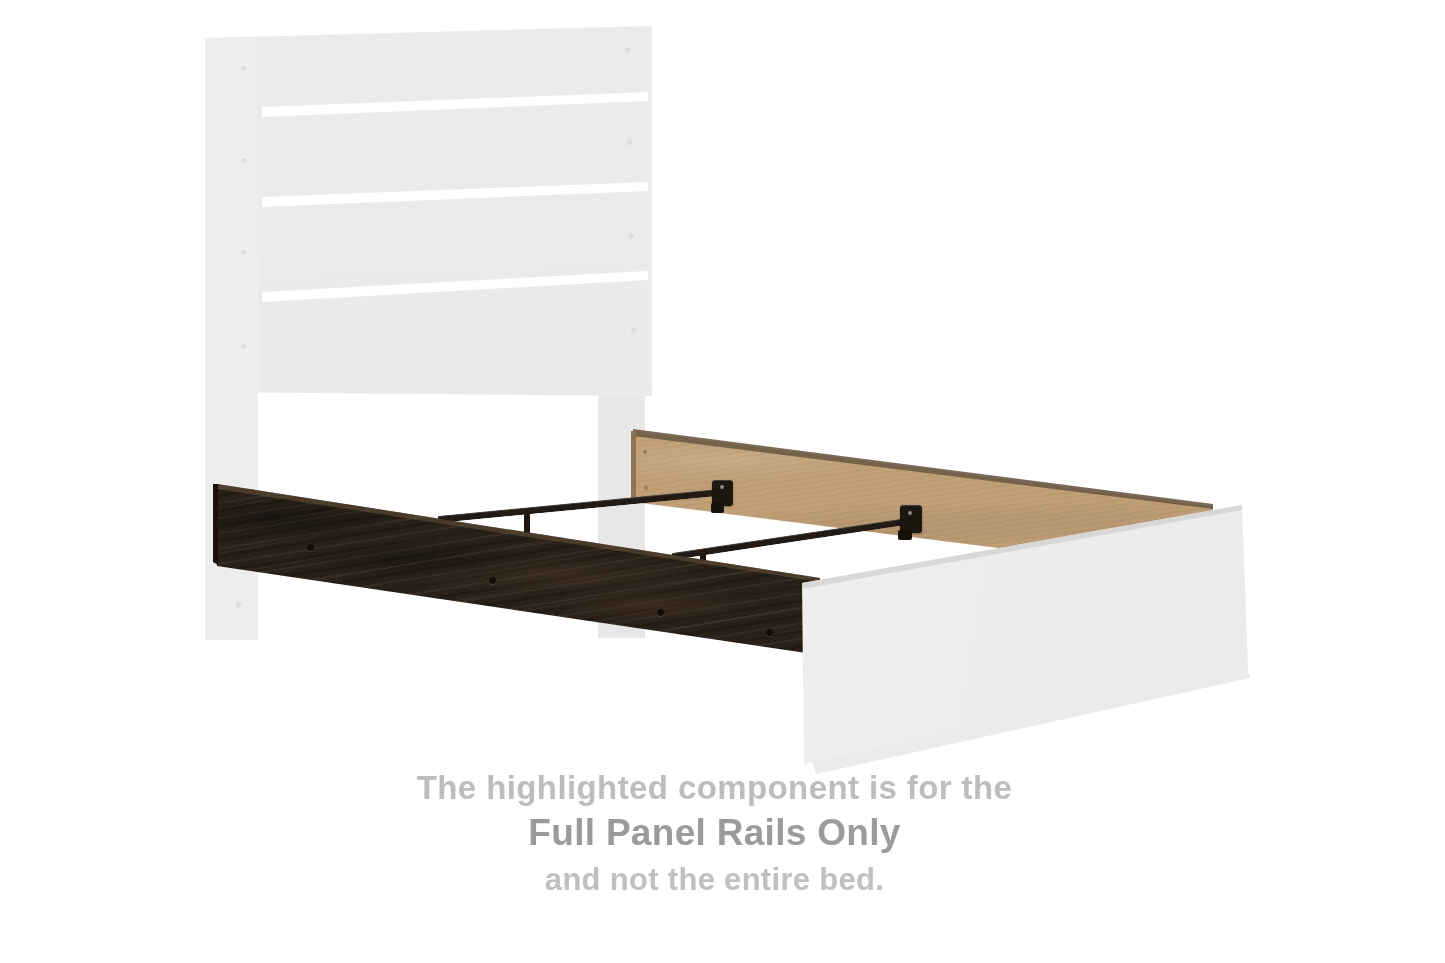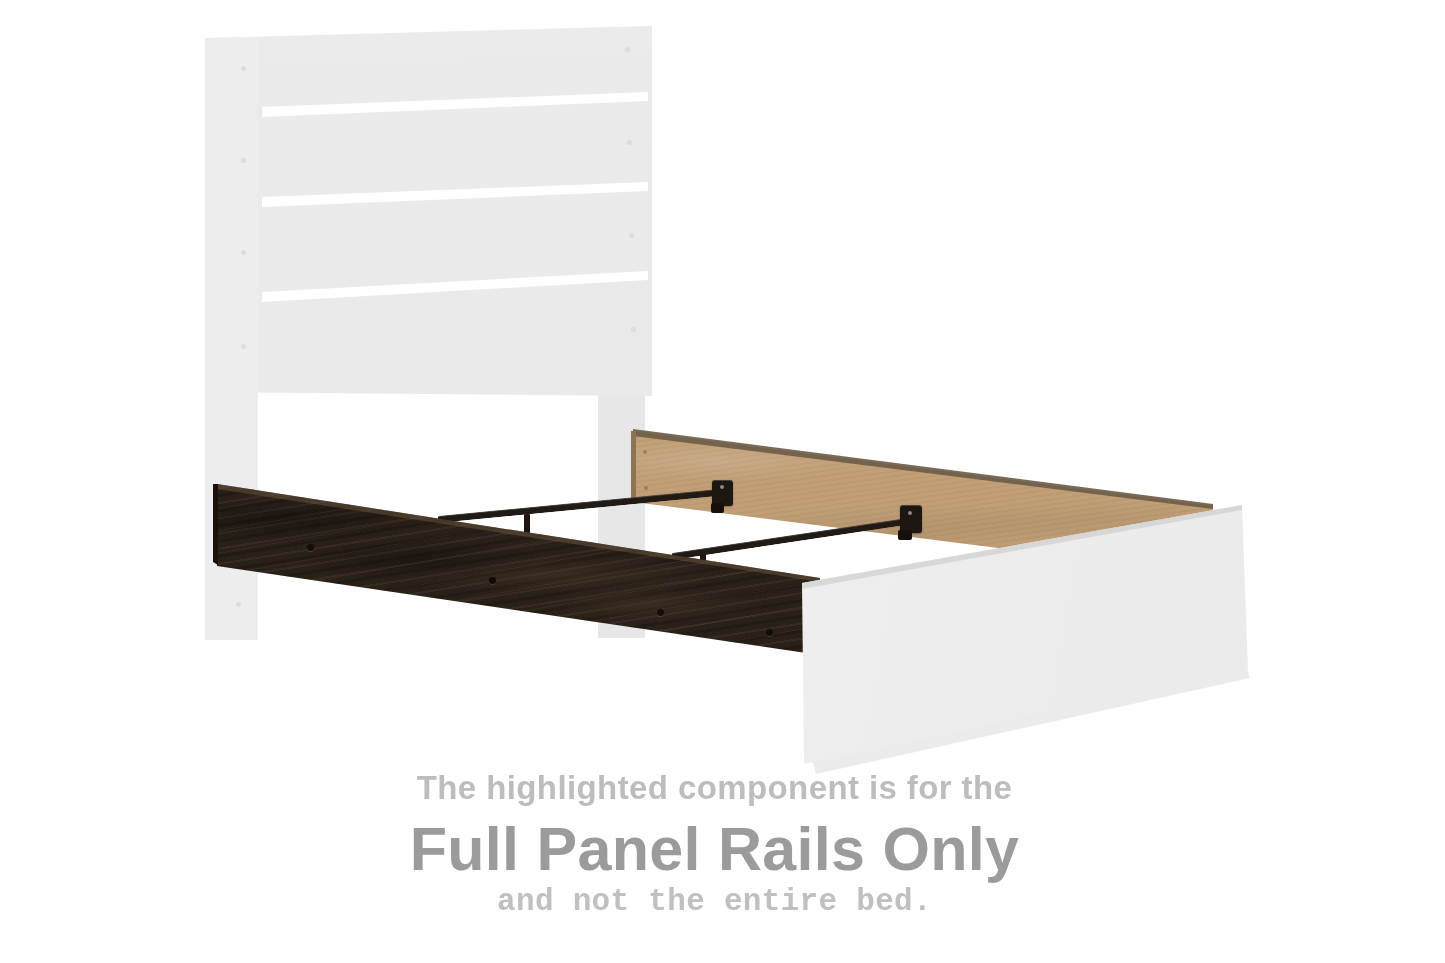--- a/index.html
+++ b/index.html
@@ -89,22 +89,22 @@
   .fb-shadow{background:rgba(0,0,0,.08);filter:blur(5px);
     clip-path:polygon(812px 760px,1247px 668px,1250px 678px,816px 774px);}
   .footboard{background:linear-gradient(100deg,#f1f1f2 0%,#eeeeef 55%,#e9e9eb 100%);
     clip-path:polygon(802px 583px,1242px 505px,1248px 669px,804px 764px);}
   .fb-top-line{background:rgba(213,213,213,.9);
     clip-path:polygon(802px 583px,1242px 505px,1242px 510px,802px 589px);}
 
   
   .caption{position:absolute;left:0;right:16px;top:769px;text-align:center;font-weight:700;}
   .cap1{font-size:33px;line-height:38px;letter-spacing:.4px;color:var(--caption-secondary);}
-  .cap2{font-size:61px;line-height:52px;margin-top:16px;letter-spacing:.3px;color:var(--caption-primary);}
-  .cap3{font-size:31px;line-height:36px;margin-top:9px;letter-spacing:.3px;color:var(--caption-tertiary);font-family:Liberation Mono, monospace;}
+  .cap2{font-size:37px;line-height:52px;margin-top:0;letter-spacing:.3px;color:var(--caption-primary);}
+  .cap3{font-size:31px;line-height:36px;margin-top:3px;letter-spacing:.3px;color:var(--caption-tertiary);}
 </style>
 </head>
 <body>
 
 <div class="stage">
 
   <div>
     <div class="shape hb-right-leg"></div>
     <div class="shape hb-planks"></div>
     <div class="shape hb-gap1"></div>

